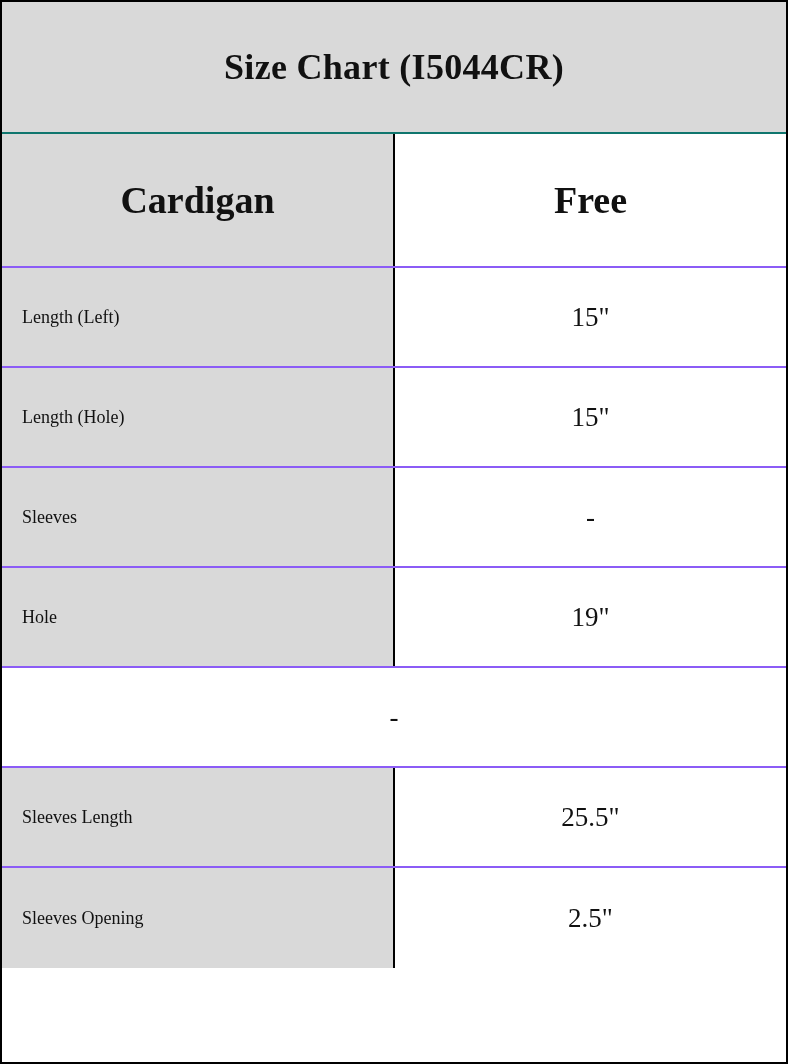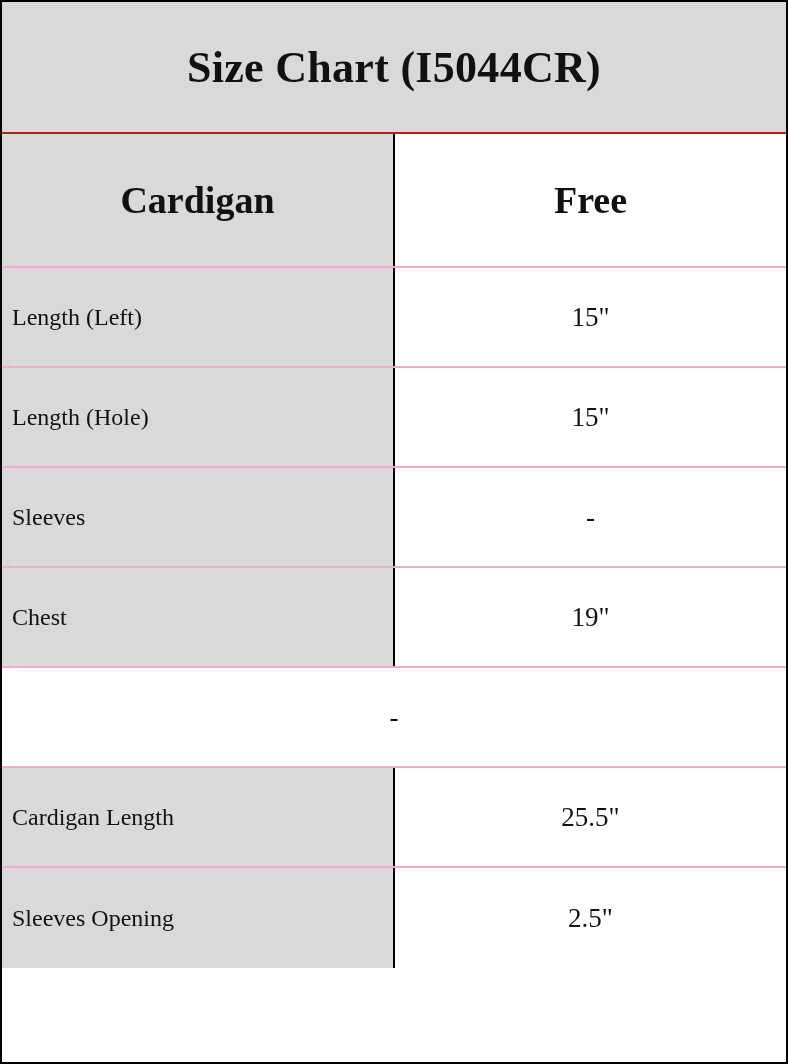--- a/index.html
+++ b/index.html
@@ -20,54 +20,54 @@
     box-sizing: border-box;
     border: 2px solid #000000;
     display: flex;
     flex-direction: column;
     background: #ffffff;
   }
   .chart-title {
     height: 130px;
     flex: 0 0 130px;
     background: #d9d9d9;
-    border-bottom: 2px solid #b91c1c;
+    border-bottom: 2px solid #0f766e;
     display: flex;
     align-items: center;
     justify-content: center;
-    font-size: 44px;
+    font-size: 36px;
     font-weight: bold;
     letter-spacing: 0.3px;
     color: #111111;
     text-align: center;
   }
   .chart-table {
     flex: 1 1 auto;
     display: flex;
     flex-direction: column;
   }
   .row {
     display: flex;
     flex-direction: row;
-    border-bottom: 2px solid #f9a8d4;
+    border-bottom: 2px solid #8b5cf6;
     box-sizing: border-box;
   }
   .row:last-child {
     border-bottom: none;
   }
   .cell-label {
     flex: 0 0 393px;
     width: 393px;
     box-sizing: border-box;
     background: #d9d9d9;
     border-right: 2px solid #000000;
     display: flex;
     align-items: center;
-    padding-left: 10px;
-    font-size: 24px;
+    padding-left: 20px;
+    font-size: 18px;
     color: #111111;
   }
   .cell-value {
     flex: 1 1 auto;
     box-sizing: border-box;
     background: #ffffff;
     display: flex;
     align-items: center;
     justify-content: center;
     font-size: 27px;
@@ -112,31 +112,31 @@
       <div class="cell-label">Length (Hole)</div>
       <div class="cell-value">15"</div>
     </div>
 
     <div class="row data-row">
       <div class="cell-label">Sleeves</div>
       <div class="cell-value">-</div>
     </div>
 
     <div class="row data-row">
-      <div class="cell-label">Chest</div>
+      <div class="cell-label">Hole</div>
       <div class="cell-value">19"</div>
     </div>
 
     <div class="row data-row">
       <div class="cell-value">-</div>
     </div>
 
 
     <div class="row data-row">
-      <div class="cell-label">Cardigan Length</div>
+      <div class="cell-label">Sleeves Length</div>
       <div class="cell-value">25.5"</div>
     </div>
 
     <div class="row data-row">
       <div class="cell-label">Sleeves Opening</div>
       <div class="cell-value">2.5"</div>
     </div>
 
   </div>
 </div>

